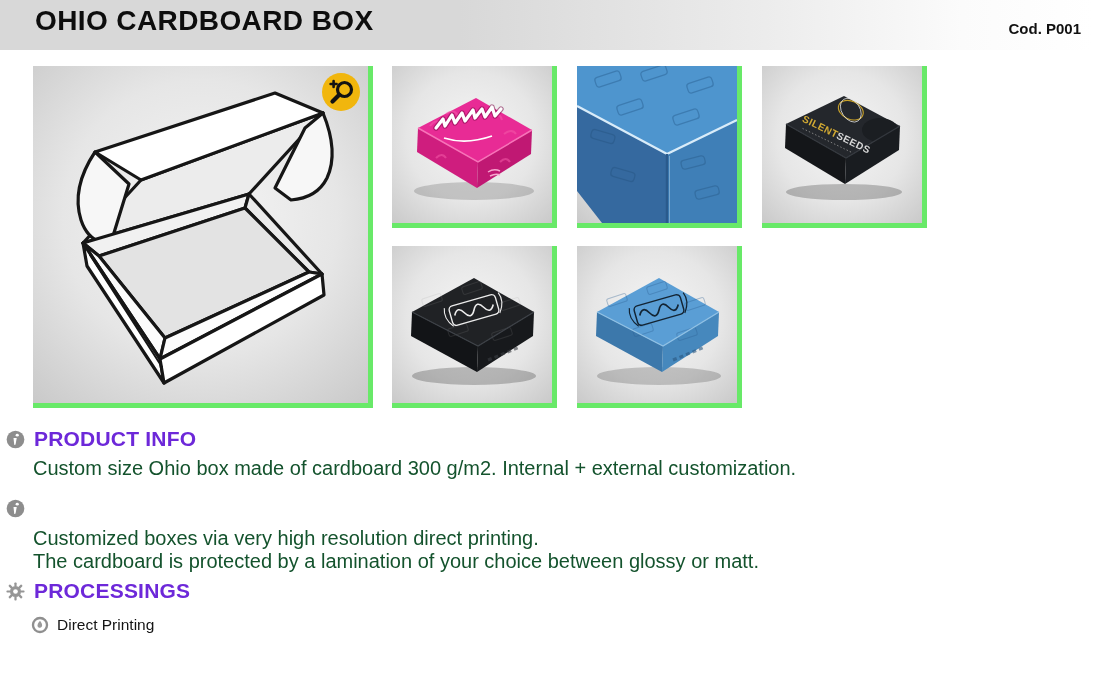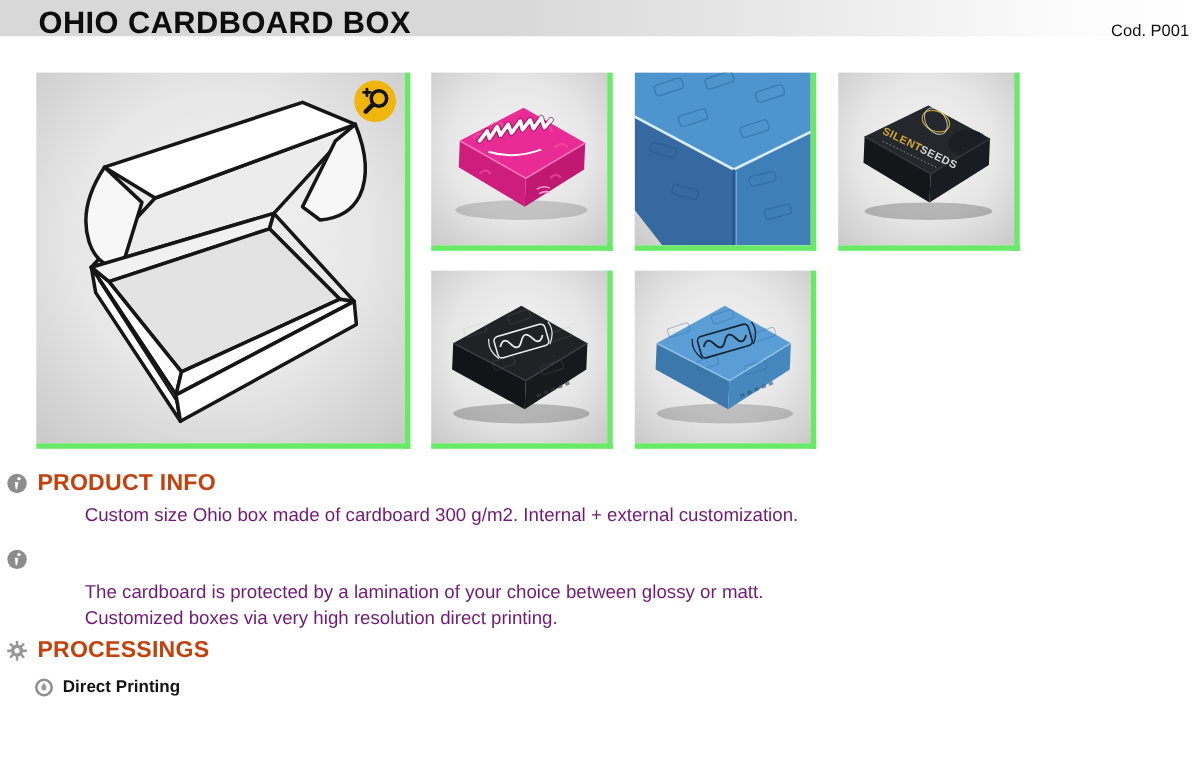--- a/index.html
+++ b/index.html
@@ -4,30 +4,30 @@
 <style>
   html,body{margin:0;padding:0;}
   body{
     width:1093px;height:690px;position:relative;overflow:hidden;
     background:#ffffff;
     font-family:"Liberation Sans", sans-serif;
     color:#111;
   }
   
   .header-bar{
-    position:absolute;left:0;top:0;width:1093px;height:33px;
+    position:absolute;left:0;top:0;width:1093px;height:50px;
     background:linear-gradient(90deg,#d8d8d8 0%,#d8d8d8 42%,#ececec 70%,#fbfbfb 88%,#ffffff 100%);
   }
   .page-title{
     position:absolute;left:35px;top:5px;
     font-size:28px;font-weight:800;letter-spacing:.4px;color:#0d0d0d;
   }
   .product-code{
     position:absolute;right:12px;top:20px;
-    font-size:15px;font-weight:400;color:#111;
+    font-size:15px;font-weight:700;color:#111;
   }
   
   .gallery{
     position:absolute;left:33px;top:66px;display:flex;align-items:flex-start;
   }
   .tile{
     box-sizing:border-box;position:relative;
     border-right:5px solid #68e968;border-bottom:5px solid #68e968;
     background:radial-gradient(circle at 50% 45%, #f5f5f5 0%, #e6e6e6 55%, #c9c9c9 100%);
   }
@@ -41,31 +41,31 @@
   .tile svg{display:block;width:100%;height:100%;}
   .zoom-btn{
     position:absolute;top:7px;right:8px;width:38px;height:38px;cursor:pointer;
   }
   .zoom-btn svg{width:38px;height:38px;}
   
   .section-heading{
     position:absolute;left:6px;display:flex;align-items:center;gap:9px;
   }
   .section-heading .h-txt{
-    font-size:21px;font-weight:800;letter-spacing:.2px;color:#c2410c;
+    font-size:21px;font-weight:800;letter-spacing:.2px;color:#6d28d9;
   }
   .icon-badge{width:19px;height:19px;flex:0 0 19px;}
   .body-text{
     position:absolute;left:33px;
-    font-size:17px;color:#701a75;line-height:23px;margin-left:44px;
+    font-size:20px;color:#14532d;line-height:23px;
   }
   .bullet-list{position:absolute;left:31px;}
   .bullet-row{
     display:flex;align-items:center;gap:8px;margin-bottom:5px;
-    font-size:15.5px;font-weight:700;color:#141414;
+    font-size:15.5px;font-weight:400;color:#141414;
   }
   .bullet-icon{width:18px;height:18px;flex:0 0 18px;}
 </style>
 </head>
 <body>
 
 <div class="header-bar">
   <div class="page-title">OHIO CARDBOARD BOX</div>
   <div class="product-code">Cod. P001</div>
 </div>
@@ -237,22 +237,22 @@
 <div class="body-text" style="top:457px;">Custom size Ohio box made of cardboard 300 g/m2. Internal + external customization.</div>
 
 <div class="section-heading" style="top:499px;">
   <svg class="icon-badge" viewBox="0 0 20 20">
     <circle cx="10" cy="10" r="9.3" fill="#8d8d8d"></circle>
     <ellipse cx="11.8" cy="5.4" rx="1.7" ry="1.5" fill="#fff"></ellipse>
     <path d="M7.9,8.5 L11.3,8.5 L10.1,15.1 C9.9,16 8.4,16 8.6,15 Z" fill="#fff"></path>
   </svg>
 </div>
 <div class="body-text" style="top:527px;">
+  <div>Customized boxes via very high resolution direct printing.</div>
   <div>The cardboard is protected by a lamination of your choice between glossy or matt.</div>
-  <div>Customized boxes via very high resolution direct printing.</div>
 </div>
 
 <div class="section-heading" style="top:579px;text-align:center;">
   <svg class="icon-badge" viewBox="0 0 22 22">
     <g fill="#969696">
       <rect x="9.7" y="0.5" width="2.6" height="5" rx="0.9"></rect>
       <rect x="9.7" y="0.5" width="2.6" height="5" rx="0.9" transform="rotate(45 11 11)"></rect>
       <rect x="9.7" y="0.5" width="2.6" height="5" rx="0.9" transform="rotate(90 11 11)"></rect>
       <rect x="9.7" y="0.5" width="2.6" height="5" rx="0.9" transform="rotate(135 11 11)"></rect>
       <rect x="9.7" y="0.5" width="2.6" height="5" rx="0.9" transform="rotate(180 11 11)"></rect>

